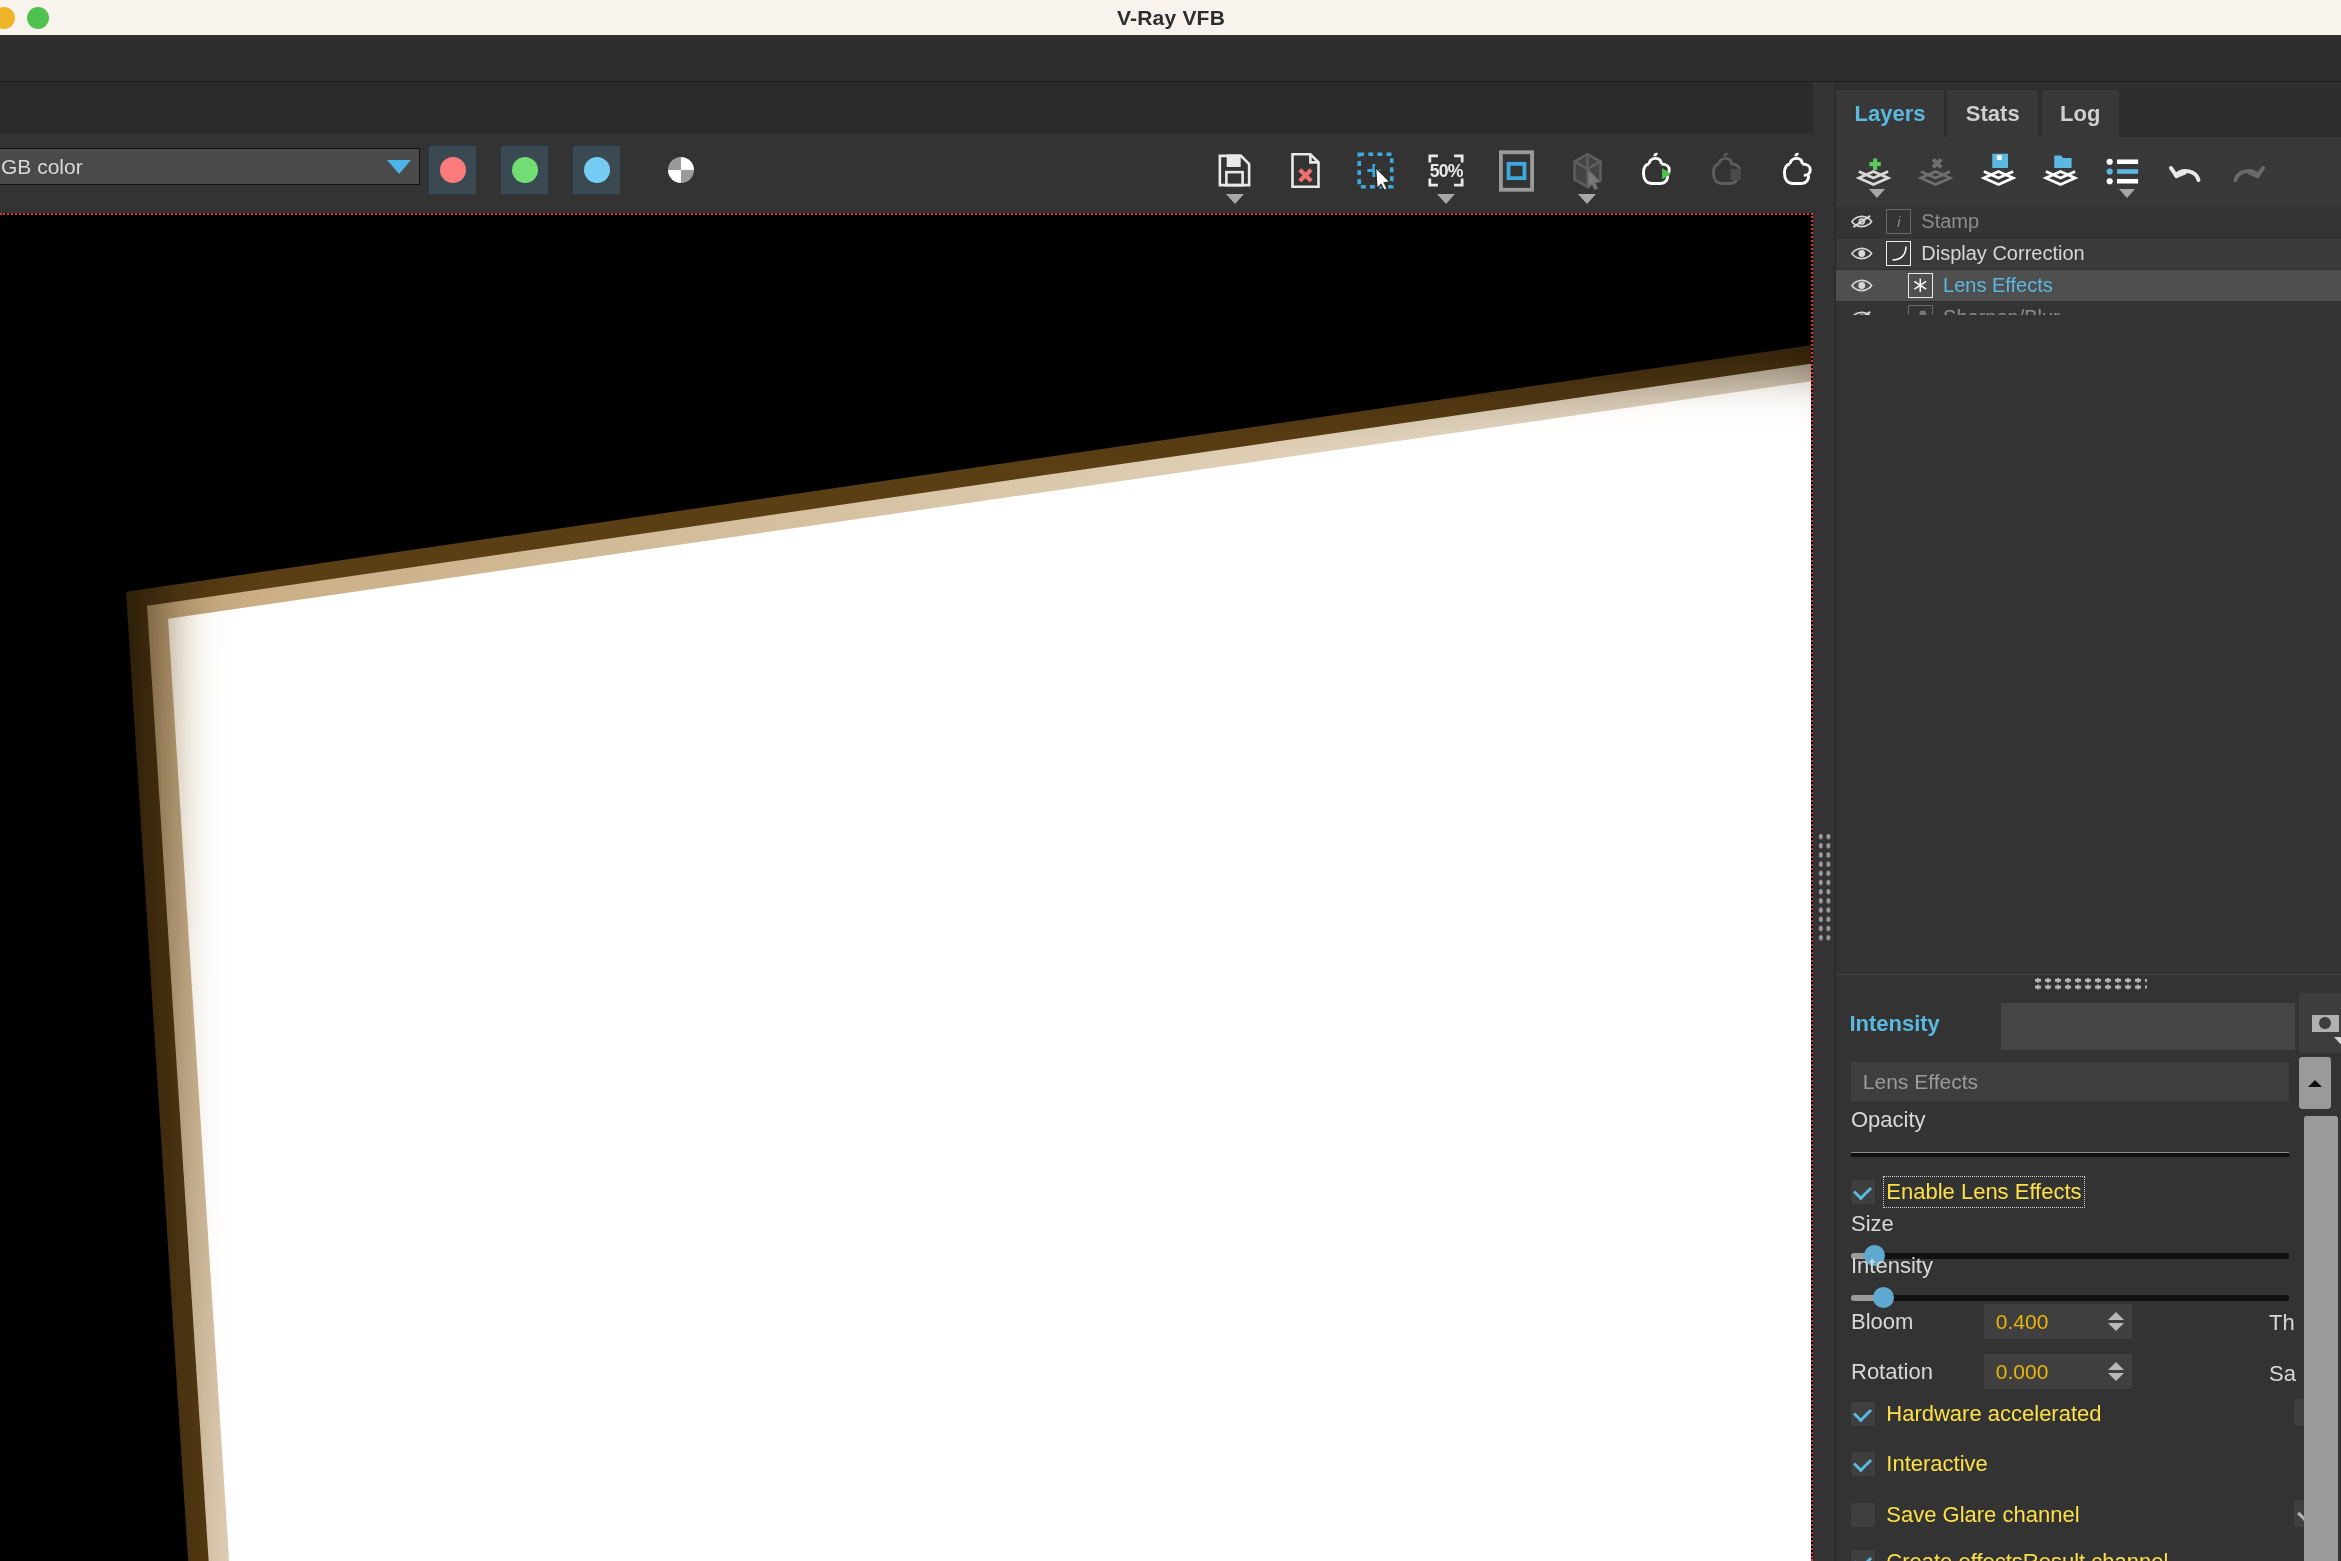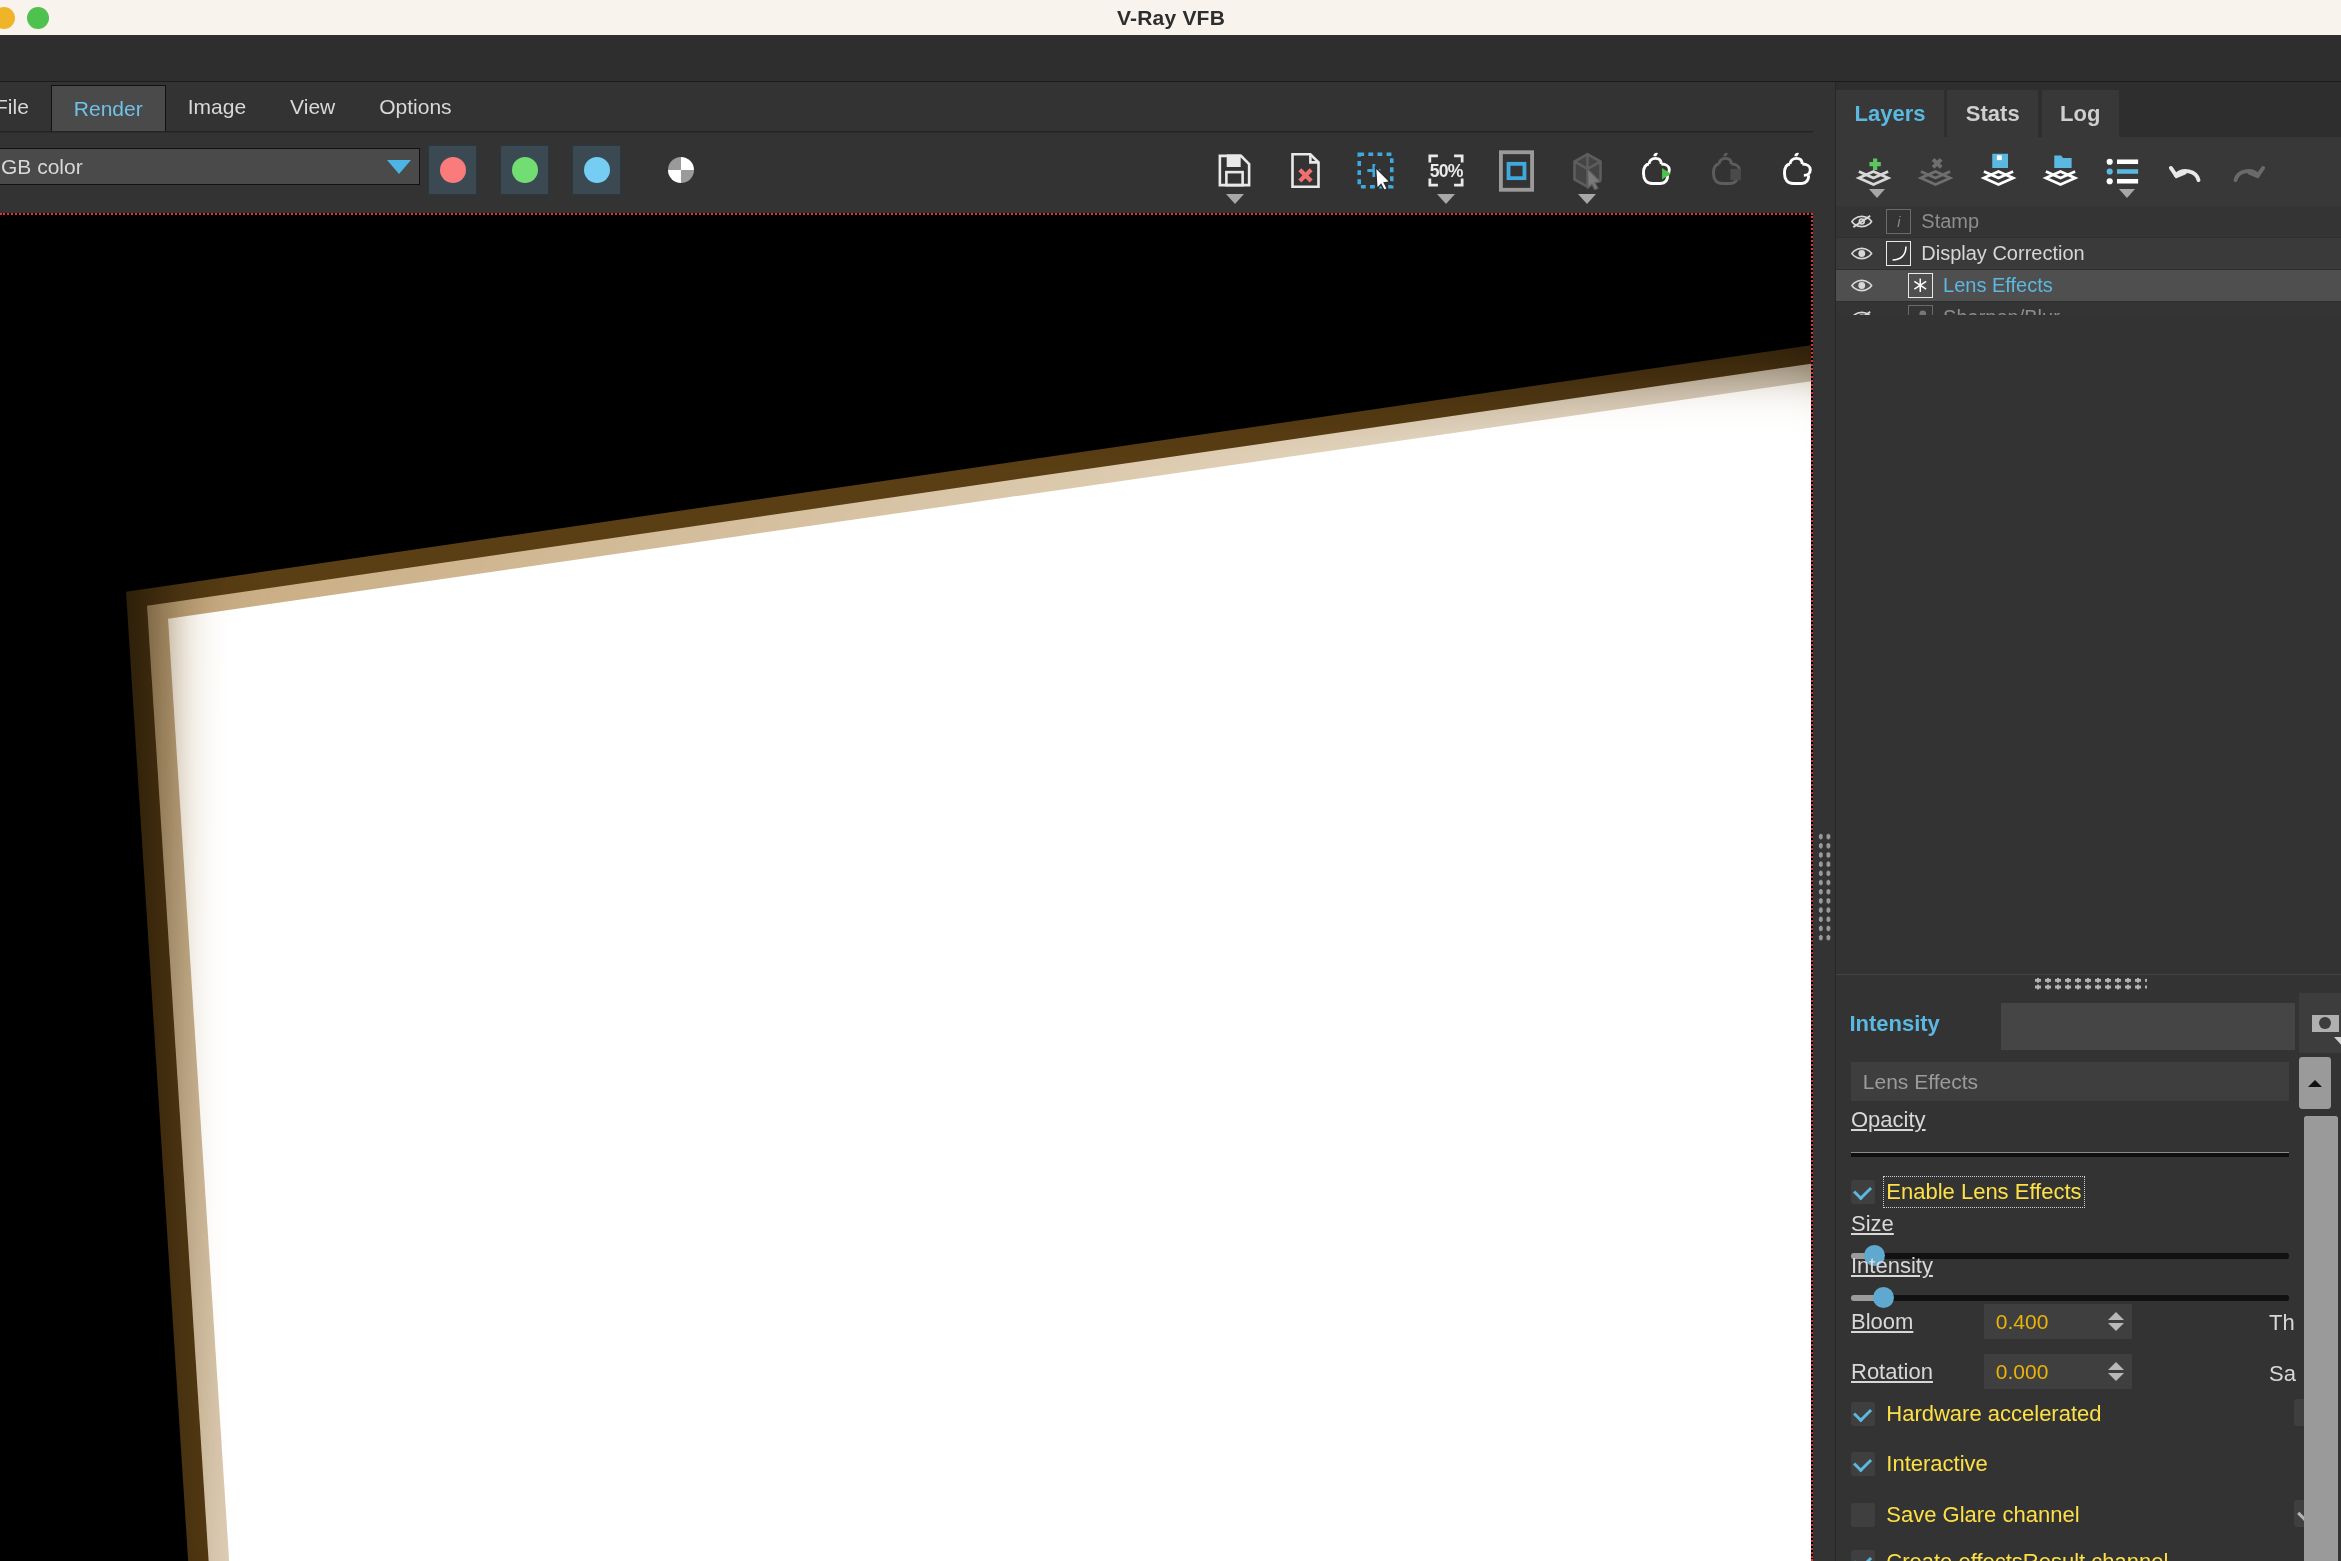--- a/index.html
+++ b/index.html
@@ -275,21 +275,21 @@
     position: absolute; left: 463px; top: 64px; width: 32px; height: 52px;
     background: #9a9a9a; border-radius: 3.4px;
     display: flex; align-items: center; justify-content: center;
   }
   .spin-up-btn .tri {
     width: 0; height: 0;
     border-left: 7.6px solid transparent; border-right: 7.6px solid transparent;
     border-bottom: 7.6px solid #111;
   }
 
-  .p-label { font-size: 22px; color: #d8d8d8; white-space: nowrap; text-decoration: underline; }
+  .p-label { font-size: 22px; color: #d8d8d8; white-space: nowrap; }
 
   .opacity-label { position: absolute; left: 15px; top: 114px; }
   .opacity-track {
     position: absolute; left: 15px; top: 159px; width: 438px; height: 5px;
     background: #0f0f0f; border-top: 1.7px solid #8a8a8a;
   }
 
   .chk-row { position: absolute; display: flex; align-items: center; gap: 11.8px; }
   .cbx {
     width: 23.5px; height: 23.5px; flex: none;
@@ -367,27 +367,20 @@
   <div class="titlebar">
     <div class="traffic">
       <span class="dot yellow"></span>
       <span class="dot green"></span>
     </div>
     <div class="title-text">V-Ray VFB</div>
   </div>
 
   <div class="topstrip"></div>
 
-  <div class="menubar">
-    <div class="menu-item first">File</div>
-    <div class="menu-item active">Render</div>
-    <div class="menu-item">Image</div>
-    <div class="menu-item">View</div>
-    <div class="menu-item">Options</div>
-  </div>
 
   <div class="chantoolbar">
 
     <div class="chan-select">
       <span class="lbl">GB color</span>
       <span class="tri-down"></span>
     </div>
 
     <div class="swatch-btn" style="left:428px">
       <span class="pip red"></span>

